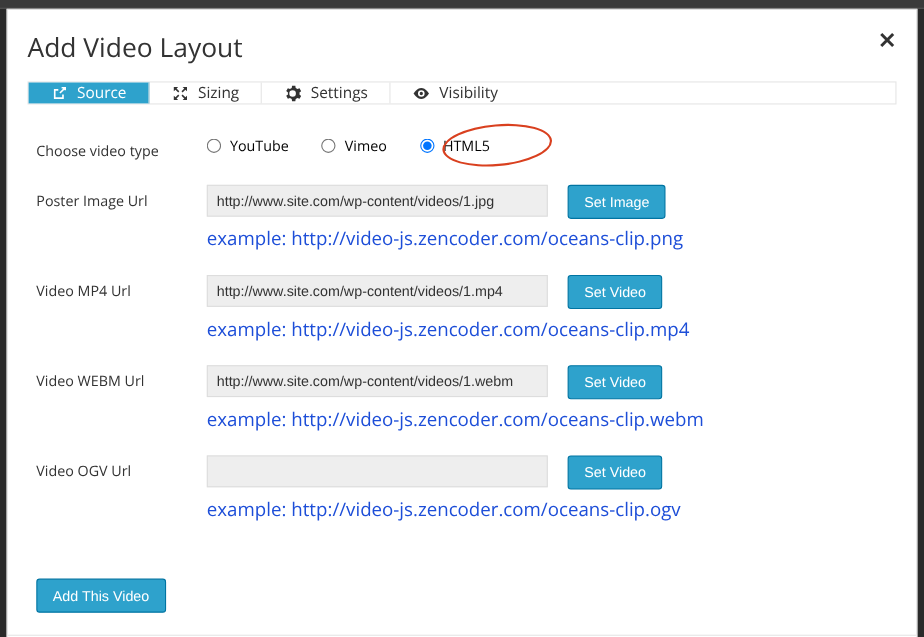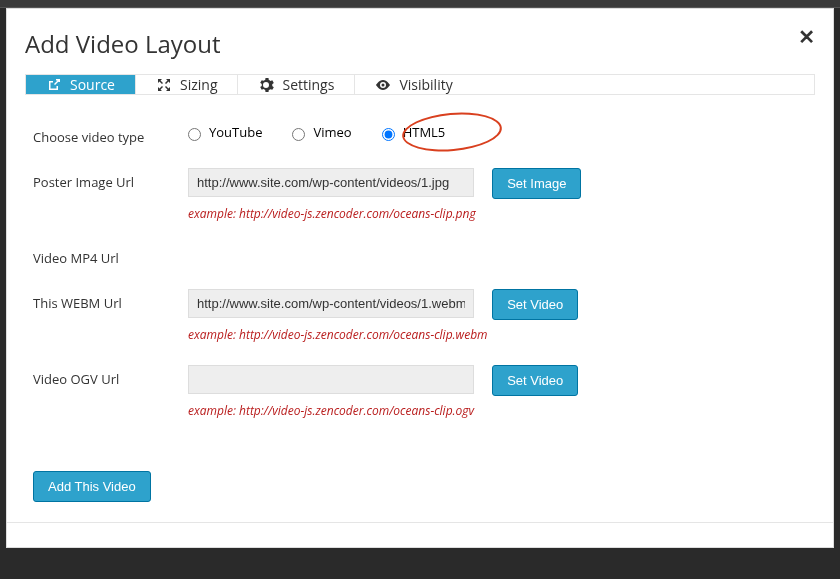--- a/index.html
+++ b/index.html
@@ -75,44 +75,43 @@
     padding-top: 5px;
   }
   .row-controls { flex: 1; position: relative; }
   .radios {
     display: flex;
     gap: 30px;
     align-items: center;
     font-size: 13px;
     position: relative;
   }
-  .radio-opt { display: flex; align-items: flex-end; gap: 8px; cursor: pointer; }
+  .radio-opt { display: flex; align-items: center; gap: 8px; cursor: pointer; }
   .circle-annot {
     position: absolute;
     border: 2px solid #d9401f;
     border-radius: 50%;
     width: 100px;
     height: 38px;
     left: 214px;
     top: -10px;
     transform: rotate(-5deg);
     pointer-events: none;
   }
   .text-input {
-    width: 286px;
+    width: 310px;
     padding: 6px 8px;
     font-size: 13px;
     border: 1px solid #ddd;
     background: #eee;
     color: #333;
   }
   .hint {
-    font-size: 12px;
-    font-style: italic;
-    color: #b91c1c;
+    font-size: 17px;
+    color: #1d4ed8;
     margin-top: 6px;
   }
   .btn {
     display: inline-block;
     background: #2ea2cc;
     border: 1px solid #0074a2;
     color: #fff;
     font-size: 13px;
     padding: 7px 14px;
     border-radius: 3px;
@@ -207,24 +206,29 @@
       <div class="row-label">Poster Image Url</div>
       <div class="row-controls">
         <input type="text" class="text-input" value="http://www.site.com/wp-content/videos/1.jpg" style="">
         <button class="btn">Set Image</button>
         <div class="hint">example: http://video-js.zencoder.com/oceans-clip.png</div>
       </div>
     </div>
 
     <div class="row">
       <div class="row-label">Video MP4 Url</div>
-    </div>
-
-    <div class="row">
-      <div class="row-label">This WEBM Url</div>
+      <div class="row-controls">
+        <input type="text" class="text-input" value="http://www.site.com/wp-content/videos/1.mp4" style="">
+        <button class="btn">Set Video</button>
+        <div class="hint">example: http://video-js.zencoder.com/oceans-clip.mp4</div>
+      </div>
+    </div>
+
+    <div class="row">
+      <div class="row-label">Video WEBM Url</div>
       <div class="row-controls">
         <input type="text" class="text-input" value="http://www.site.com/wp-content/videos/1.webm" style="">
         <button class="btn">Set Video</button>
         <div class="hint">example: http://video-js.zencoder.com/oceans-clip.webm</div>
       </div>
     </div>
 
     <div class="row">
       <div class="row-label">Video OGV Url</div>
       <div class="row-controls">

